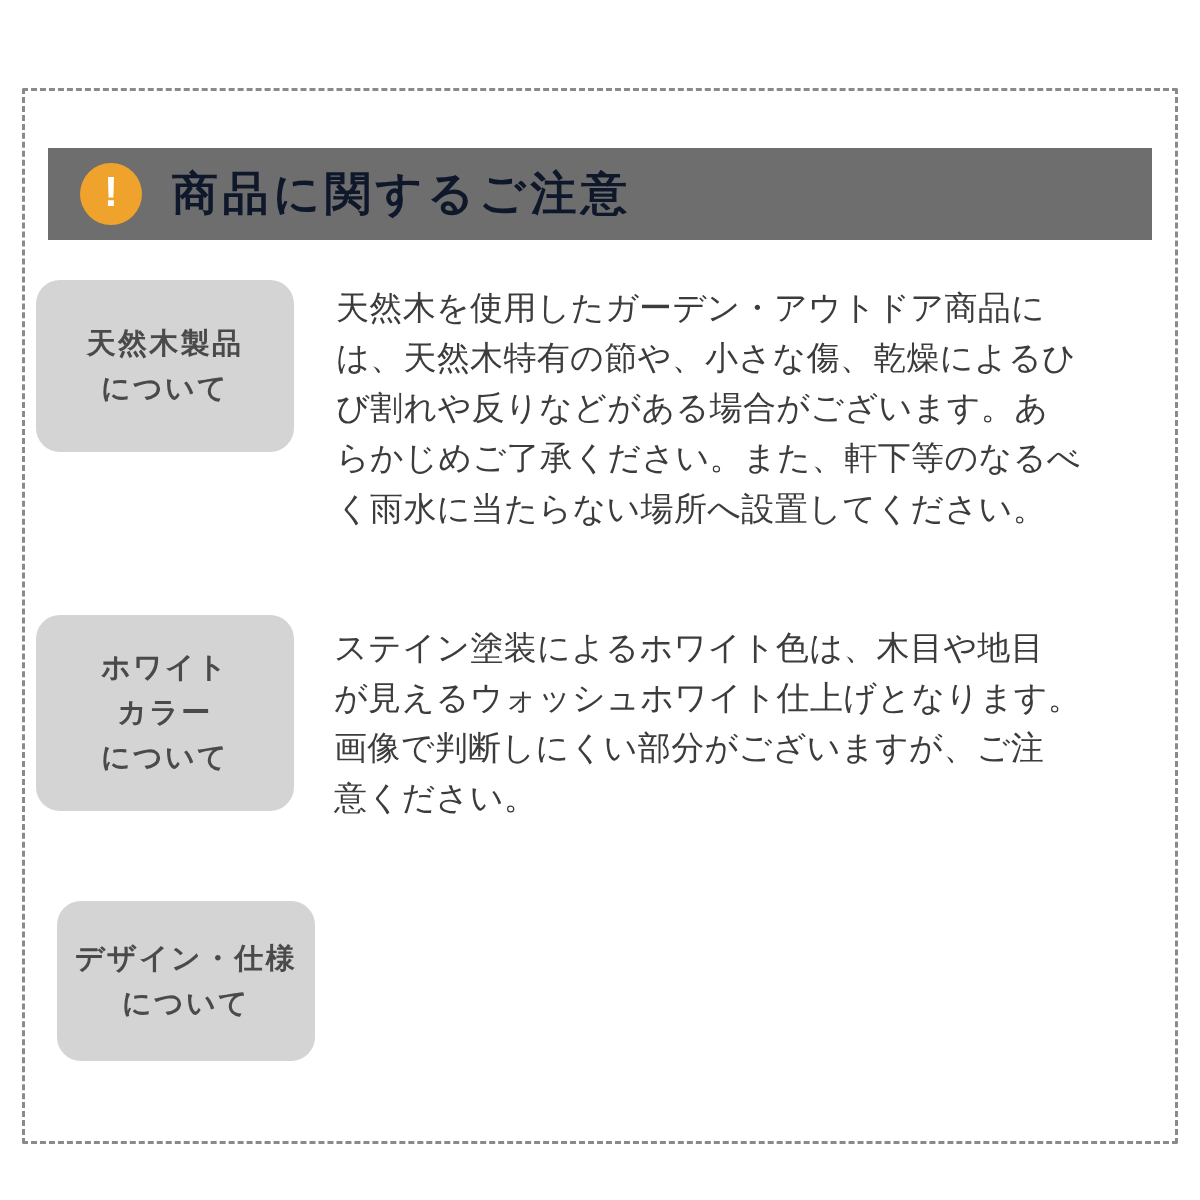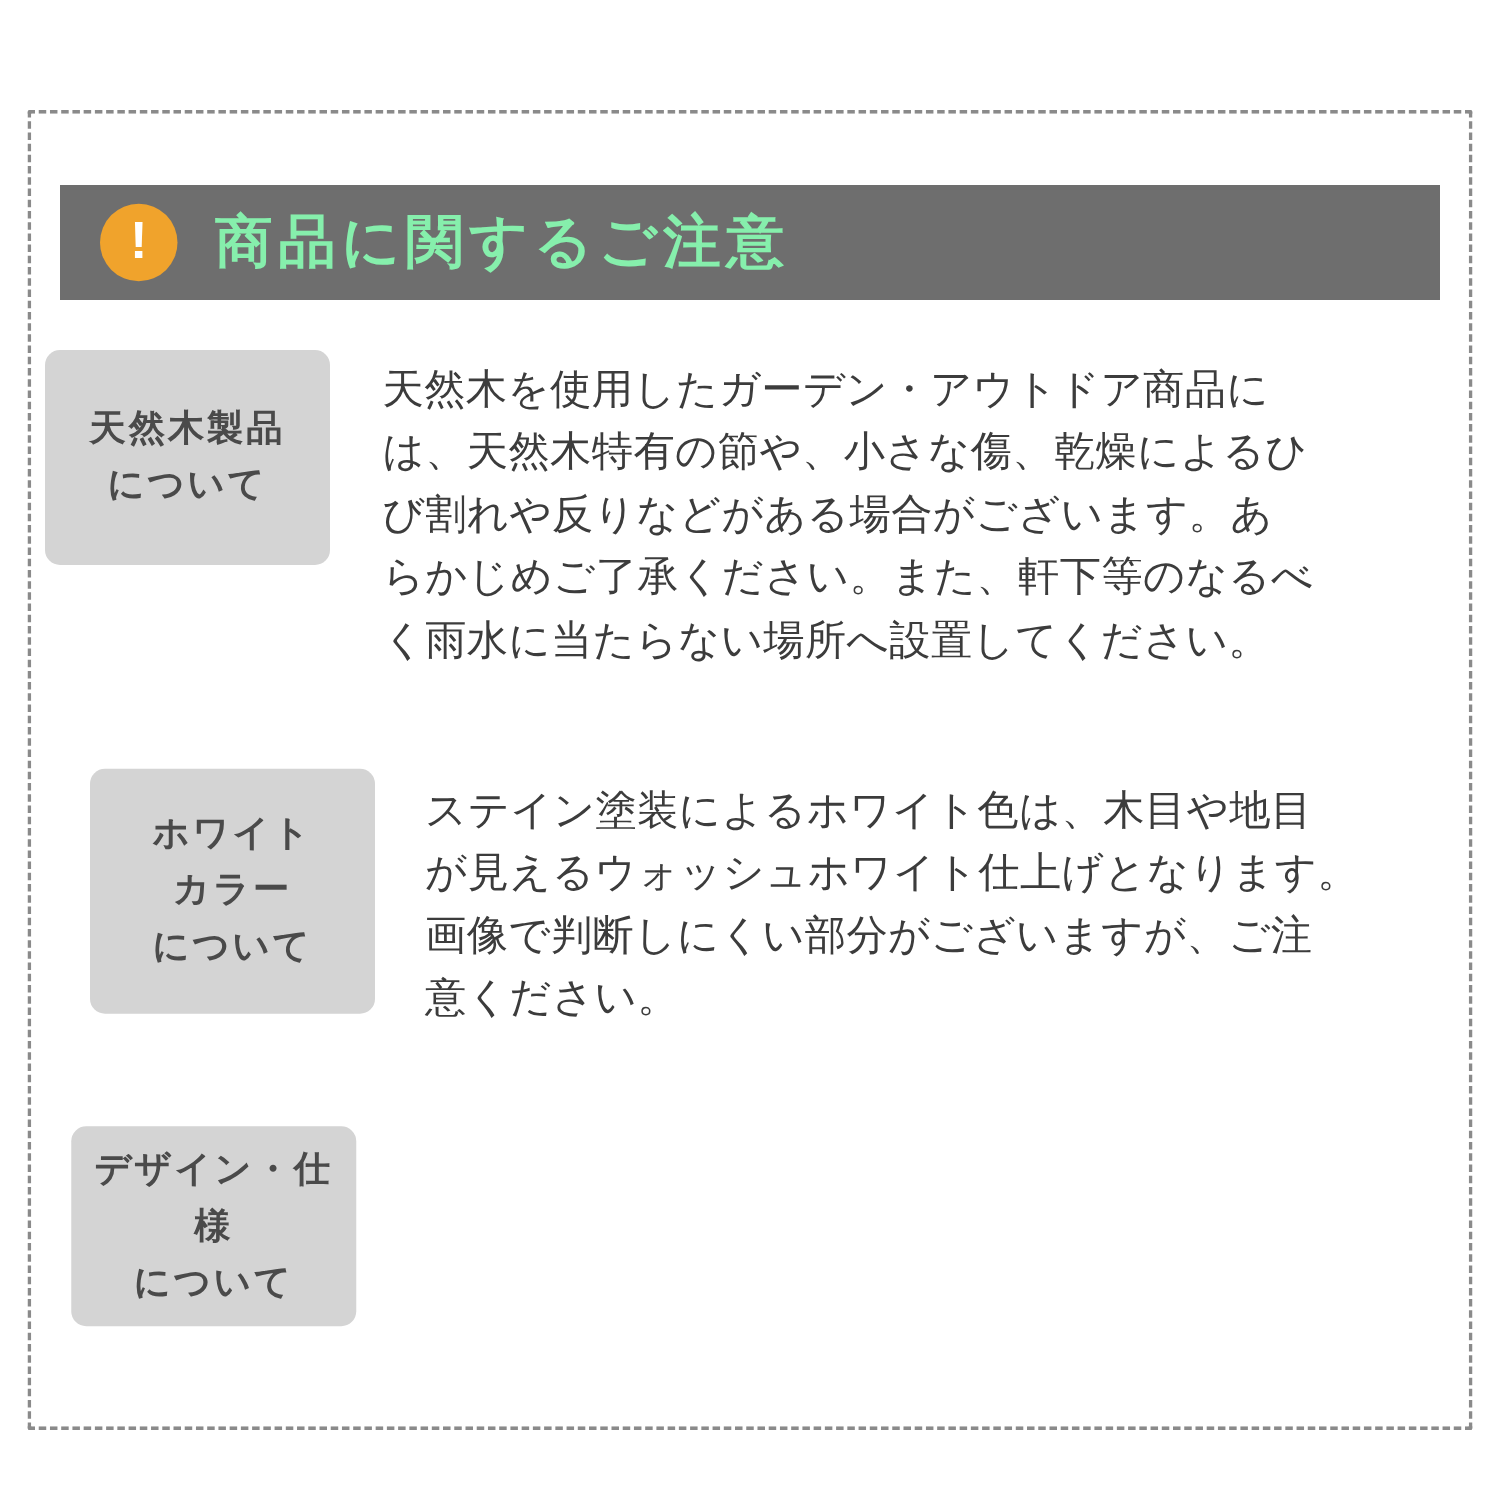--- a/index.html
+++ b/index.html
@@ -63,21 +63,21 @@
     display: block;
     color: #ffffff;
     font-size: 42px;
     font-weight: bold;
     line-height: 1;
     transform: translateY(-2px);
     font-family: "Liberation Sans", "DejaVu Sans", sans-serif;
   }
 
   .header-title {
-    color: #86efac;
+    color: #0f172a;
     font-size: 46px;
     font-weight: bold;
     letter-spacing: 0.10em;
     white-space: nowrap;
     font-family: "Liberation Sans", "DejaVu Sans", sans-serif;
   }
 
   
   .rows {
     position: absolute;
@@ -87,54 +87,54 @@
   }
 
   .row {
     display: flex;
     align-items: flex-start;
     margin-bottom: 36px;
   }
 
   .row-label {
     flex: 0 0 auto;
-    width: 228px;
+    width: 258px;
     background: #d4d4d4;
-    border-radius: 12px;
+    border-radius: 24px;
     color: #4a4a4a;
     font-size: 29px;
     font-weight: bold;
     line-height: 1.55;
     letter-spacing: 0.08em;
     text-align: center;
     padding: 22px 13px;
     box-sizing: border-box;
     display: flex;
     align-items: center;
     justify-content: center;
     white-space: pre-line;
   }
 
   .row-label.tall-1 { height: 172px; }
-  .row-label.tall-2 { height: 196px; margin-left: 36px; }
+  .row-label.tall-2 { height: 196px; }
   .row-label.tall-3 { height: 160px; margin-left: 21px; }
 
   .row-text {
     flex: 1 1 auto;
     padding-left: 42px;
     padding-right: 10px;
     font-size: 33px;
     line-height: 1.52;
     color: #3c3c3c;
     letter-spacing: 0.01em;
     white-space: pre-line;
     font-family: "Liberation Sans", "DejaVu Sans", sans-serif;
   }
 
-  .row-1 .row-text { padding-top: 6px; }
+  .row-1 .row-text { padding-top: 6px; font-family: Liberation Mono, monospace; }
   .row-2 .row-text { padding-top: 8px; padding-left: 40px; }
   .row-3 .row-text { padding-top: 6px; }
 
   .row-spacer-1 { height: 42px; }
 </style>
 </head>
 <body>
 
 <div class="page">
 

